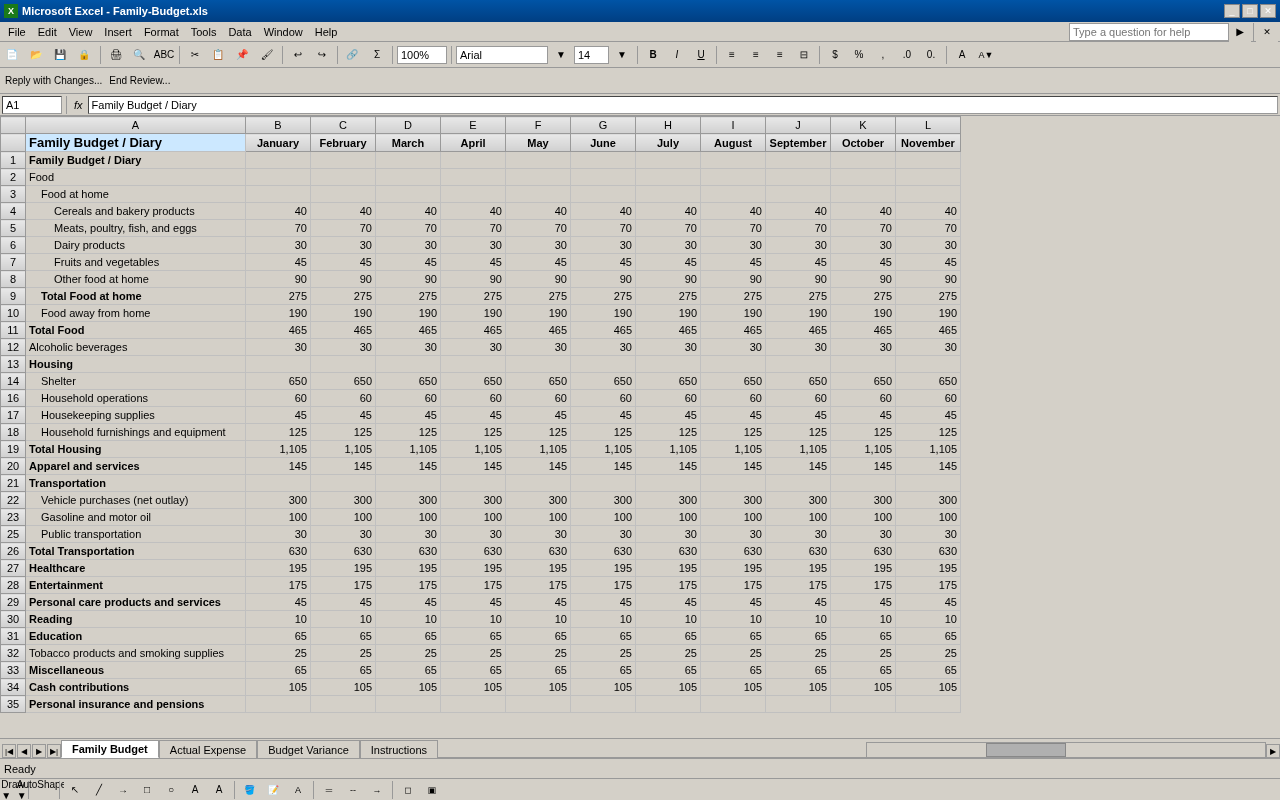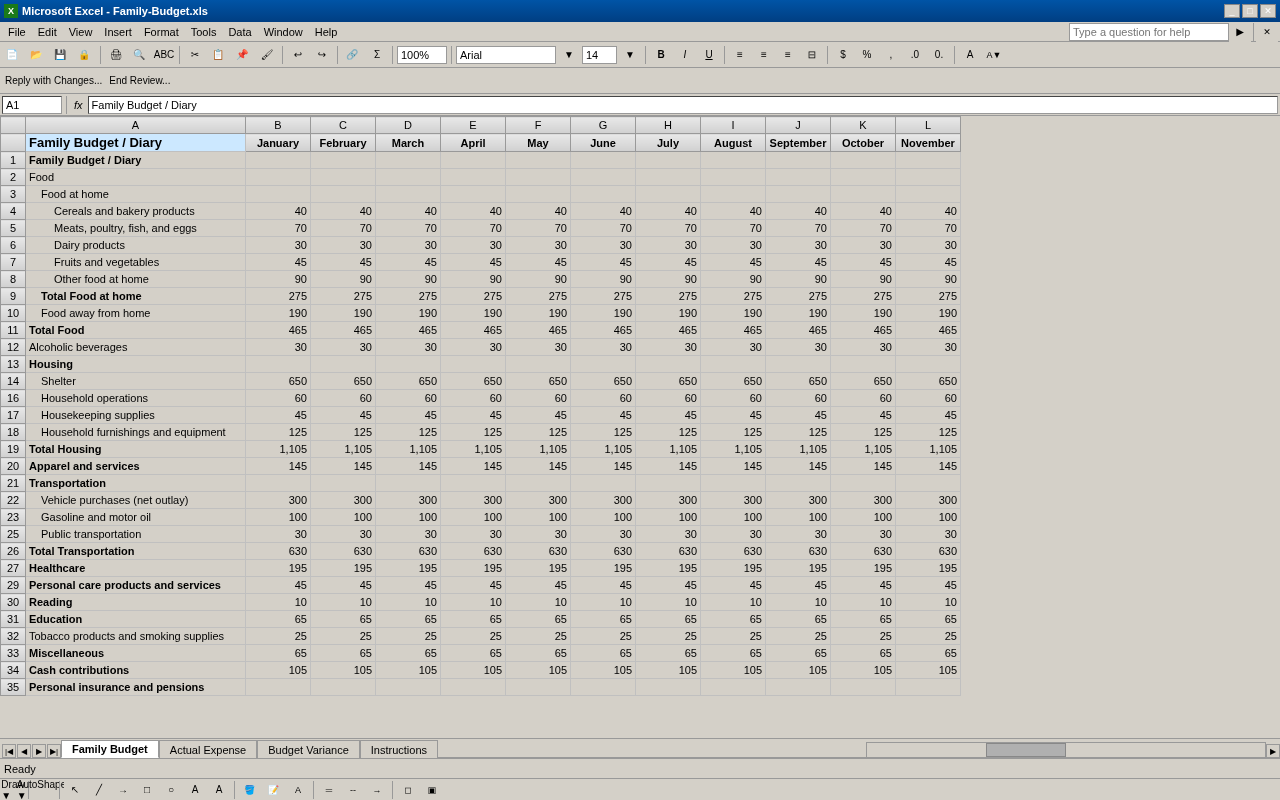--- a/index.html
+++ b/index.html
@@ -37,21 +37,21 @@
       display: flex;
       align-items: center;
       padding: 1px 2px;
       border-bottom: 1px solid #999;
       gap: 2px;
     }
     .tb-btn { width: 22px; height: 20px; background: #d4d0c8; border: 1px solid transparent; font-size: 10px; display: flex; align-items: center; justify-content: center; cursor: pointer; }
     .tb-sep { width: 1px; height: 18px; background: #999; margin: 0 2px; }
     .tb-input { height: 18px; border: 1px solid #999; padding: 0 3px; font-size: 11px; }
     .tb-zoom { width: 50px; }
-    .tb-font { width: 100px; }
+    .tb-font { width: 92px; }
     .tb-size { width: 35px; }
     
     
     .formula-bar {
       background: #d4d0c8;
       height: 22px;
       display: flex;
       align-items: center;
       padding: 1px 2px;
       border-bottom: 1px solid #999;
@@ -696,20 +696,35 @@
               <td style="text-align: right;">195</td>
               <td style="text-align: right;">195</td>
               <td style="text-align: right;">195</td>
               <td style="text-align: right;">195</td>
               <td style="text-align: right;">195</td>
               <td style="text-align: right;">195</td>
               <td style="text-align: right;">195</td>
               <td style="text-align: right;">195</td>
               <td style="text-align: right;">195</td>
               <td style="text-align: right;">195</td>
+            </tr>
+            <tr>
+              <td class="row-header">28</td>
+              <td style="font-weight: bold;">Entertainment</td>
+              <td style="text-align: right;">175</td>
+              <td style="text-align: right;">175</td>
+              <td style="text-align: right;">175</td>
+              <td style="text-align: right;">175</td>
+              <td style="text-align: right;">175</td>
+              <td style="text-align: right;">175</td>
+              <td style="text-align: right;">175</td>
+              <td style="text-align: right;">175</td>
+              <td style="text-align: right;">175</td>
+              <td style="text-align: right;">175</td>
+              <td style="text-align: right;">175</td>
             </tr>
             <tr>
               <td class="row-header">29</td>
               <td style="font-weight: bold;">Personal care products and services</td>
               <td style="text-align: right;">45</td>
               <td style="text-align: right;">45</td>
               <td style="text-align: right;">45</td>
               <td style="text-align: right;">45</td>
               <td style="text-align: right;">45</td>
               <td style="text-align: right;">45</td>

